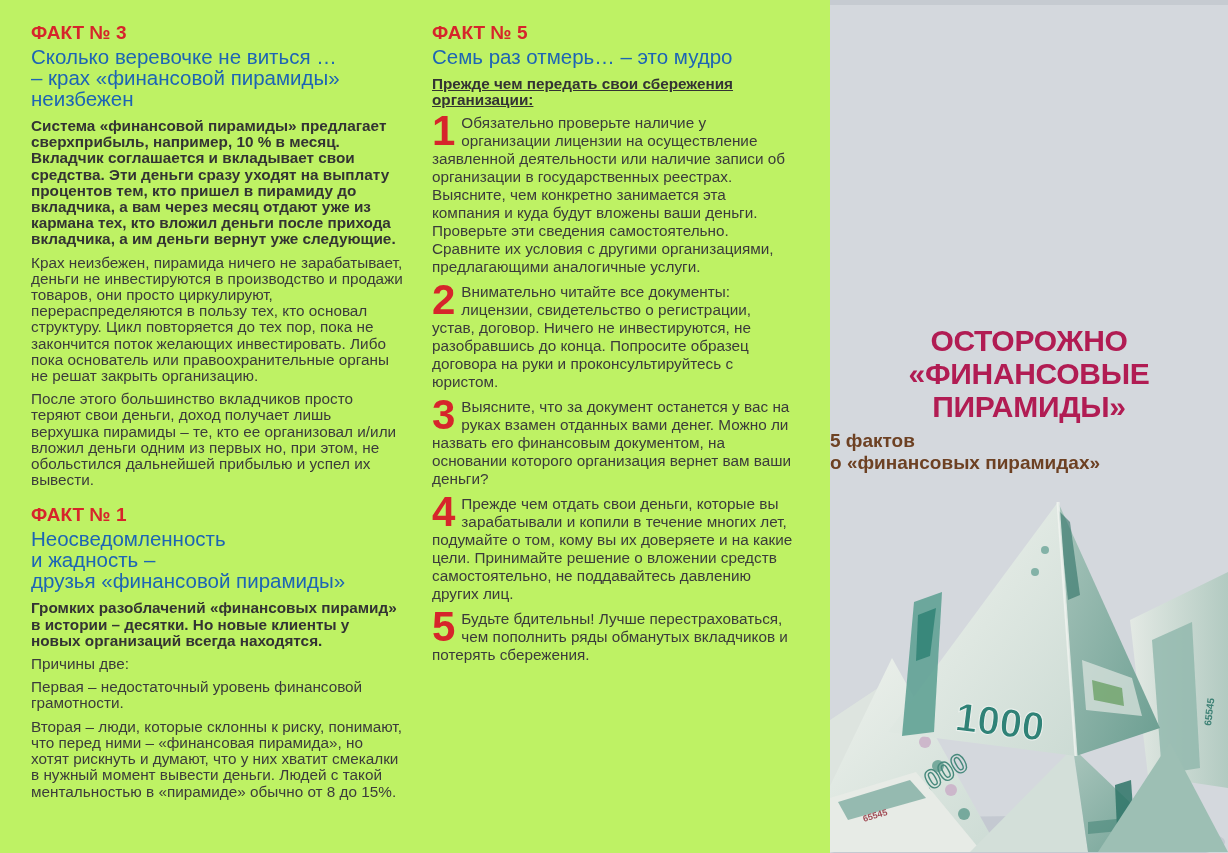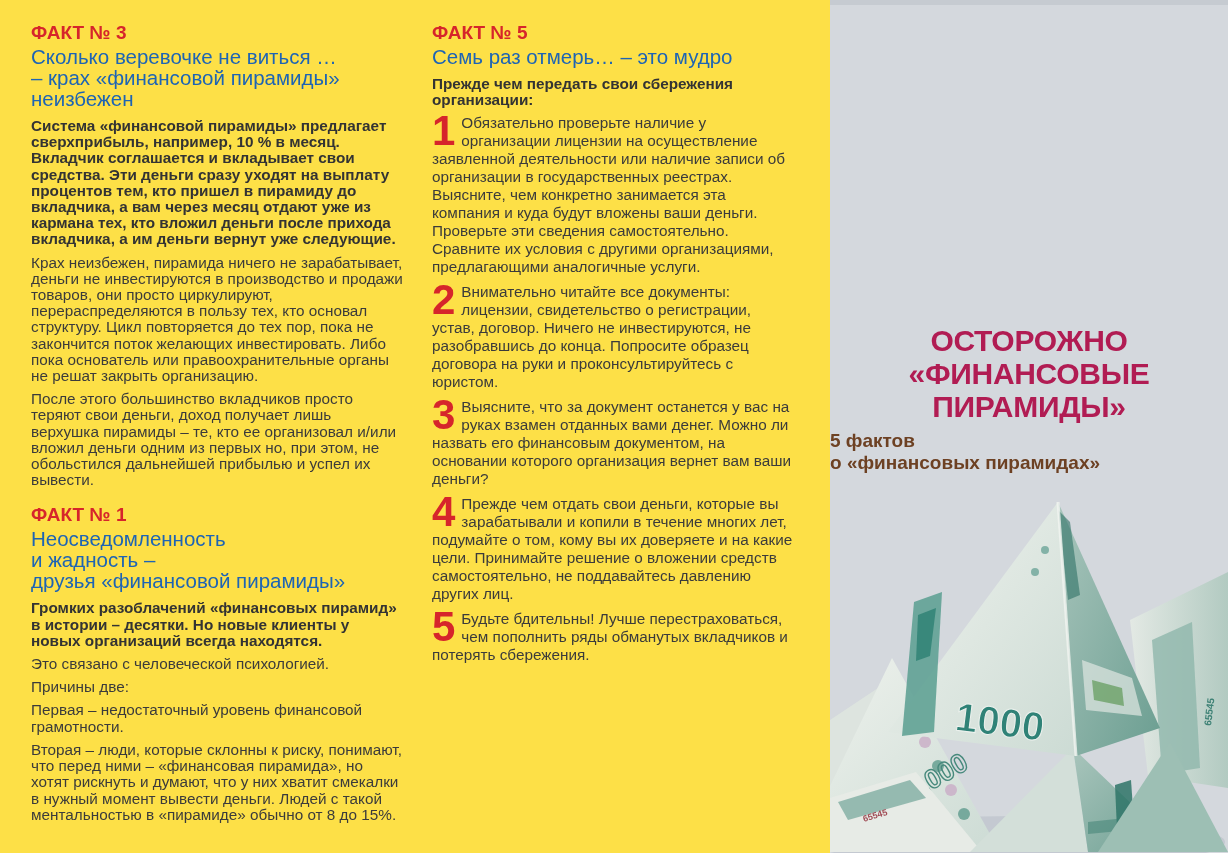--- a/index.html
+++ b/index.html
@@ -1,30 +1,30 @@
 <!DOCTYPE html>
 <html><head>
 <meta charset="utf-8">
 <style>
   html,body{margin:0;padding:0;background:#ffffff;}
   .page{
-    position:relative;width:1228px;height:853px;background:#fde047;overflow:hidden;
+    position:relative;width:1228px;height:853px;background:#bef264;overflow:hidden;
     font-family:"Liberation Sans","DejaVu Sans",sans-serif;color:#3b3b3b;
   }
   
   .col{position:absolute;top:22px;}
   .col-left{left:31px;width:372px;}
   .col-mid{left:432px;width:362px;}
   .fact-label{margin:0;font-size:19px;font-weight:bold;color:#d6252b;line-height:22px;}
   .fact-title{margin:2px 0 9px 0;font-size:20.5px;font-weight:normal;color:#1d64b5;
               line-height:21px;white-space:pre-line;}
   .body{margin:0 0 7px 0;font-size:15.3px;line-height:16.2px;color:#3b3b3b;}
   .body.bold{font-weight:bold;color:#333333;}
   .section-gap{margin-top:16px;}
-  .intro{white-space:pre-line;margin-bottom:6px;}
+  .intro{white-space:pre-line;margin-bottom:6px;text-decoration:underline;}
   .num-item{margin-bottom:7px;}
   .num-item::after{content:"";display:block;clear:both;}
   .num{float:left;font-size:42px;line-height:31px;font-weight:bold;color:#d6252b;
        margin:1px 6px 0 0;}
   .num-text{font-size:15.3px;line-height:16.2px;color:#3b3b3b;}
   
   .panel{position:absolute;left:830px;top:0;width:398px;height:853px;background:#d4d8dd;}
   .panel .top-strip{position:absolute;top:0;left:0;width:100%;height:5px;background:#c6cbd1;}
   .cover-title{position:absolute;top:324px;left:0;width:100%;margin:0;text-align:center;
                font-size:30px;line-height:33px;font-weight:bold;color:#b11c53;
@@ -49,21 +49,20 @@
       <p class="body">Крах неизбежен, пирамида ничего не зарабатывает, деньги не инвестируются в производство и продажи товаров, они просто циркулируют, перераспределяются в пользу тех, кто основал структуру. Цикл повторяется до тех пор, пока не закончится поток желающих инвестировать. Либо пока основатель или правоохранительные органы не решат закрыть организацию.</p>
       <p class="body">После этого большинство вкладчиков просто теряют свои деньги, доход получает лишь верхушка пирамиды – те, кто ее организовал и/или вложил деньги одним из первых но, при этом, не обольстился дальнейшей прибылью и успел их вывести.</p>
     </section>
 
     <section class="section-gap">
       <h2 class="fact-label">ФАКТ № 1</h2>
       <h3 class="fact-title">Неосведомленность
 и жадность –
 друзья «финансовой пирамиды»</h3>
       <p class="body bold">Громких разоблачений «финансовых пирамид» в истории – десятки. Но новые клиенты у новых организаций всегда находятся.</p>
-      <p class="body">Это связано с человеческой психологией.</p>
       <p class="body">Причины две:</p>
       <p class="body">Первая – недостаточный уровень финансовой грамотности.</p>
       <p class="body">Вторая – люди, которые склонны к риску, понимают, что перед ними – «финансовая пирамида», но хотят рискнуть и думают, что у них хватит смекалки в нужный момент вывести деньги. Людей с такой ментальностью в «пирамиде» обычно от 8 до 15%.</p>
     </section>
   </div>
 
   <div class="col col-mid">
     <section>
       <h2 class="fact-label">ФАКТ № 5</h2>
       <h3 class="fact-title">Семь раз отмерь… – это мудро</h3>

